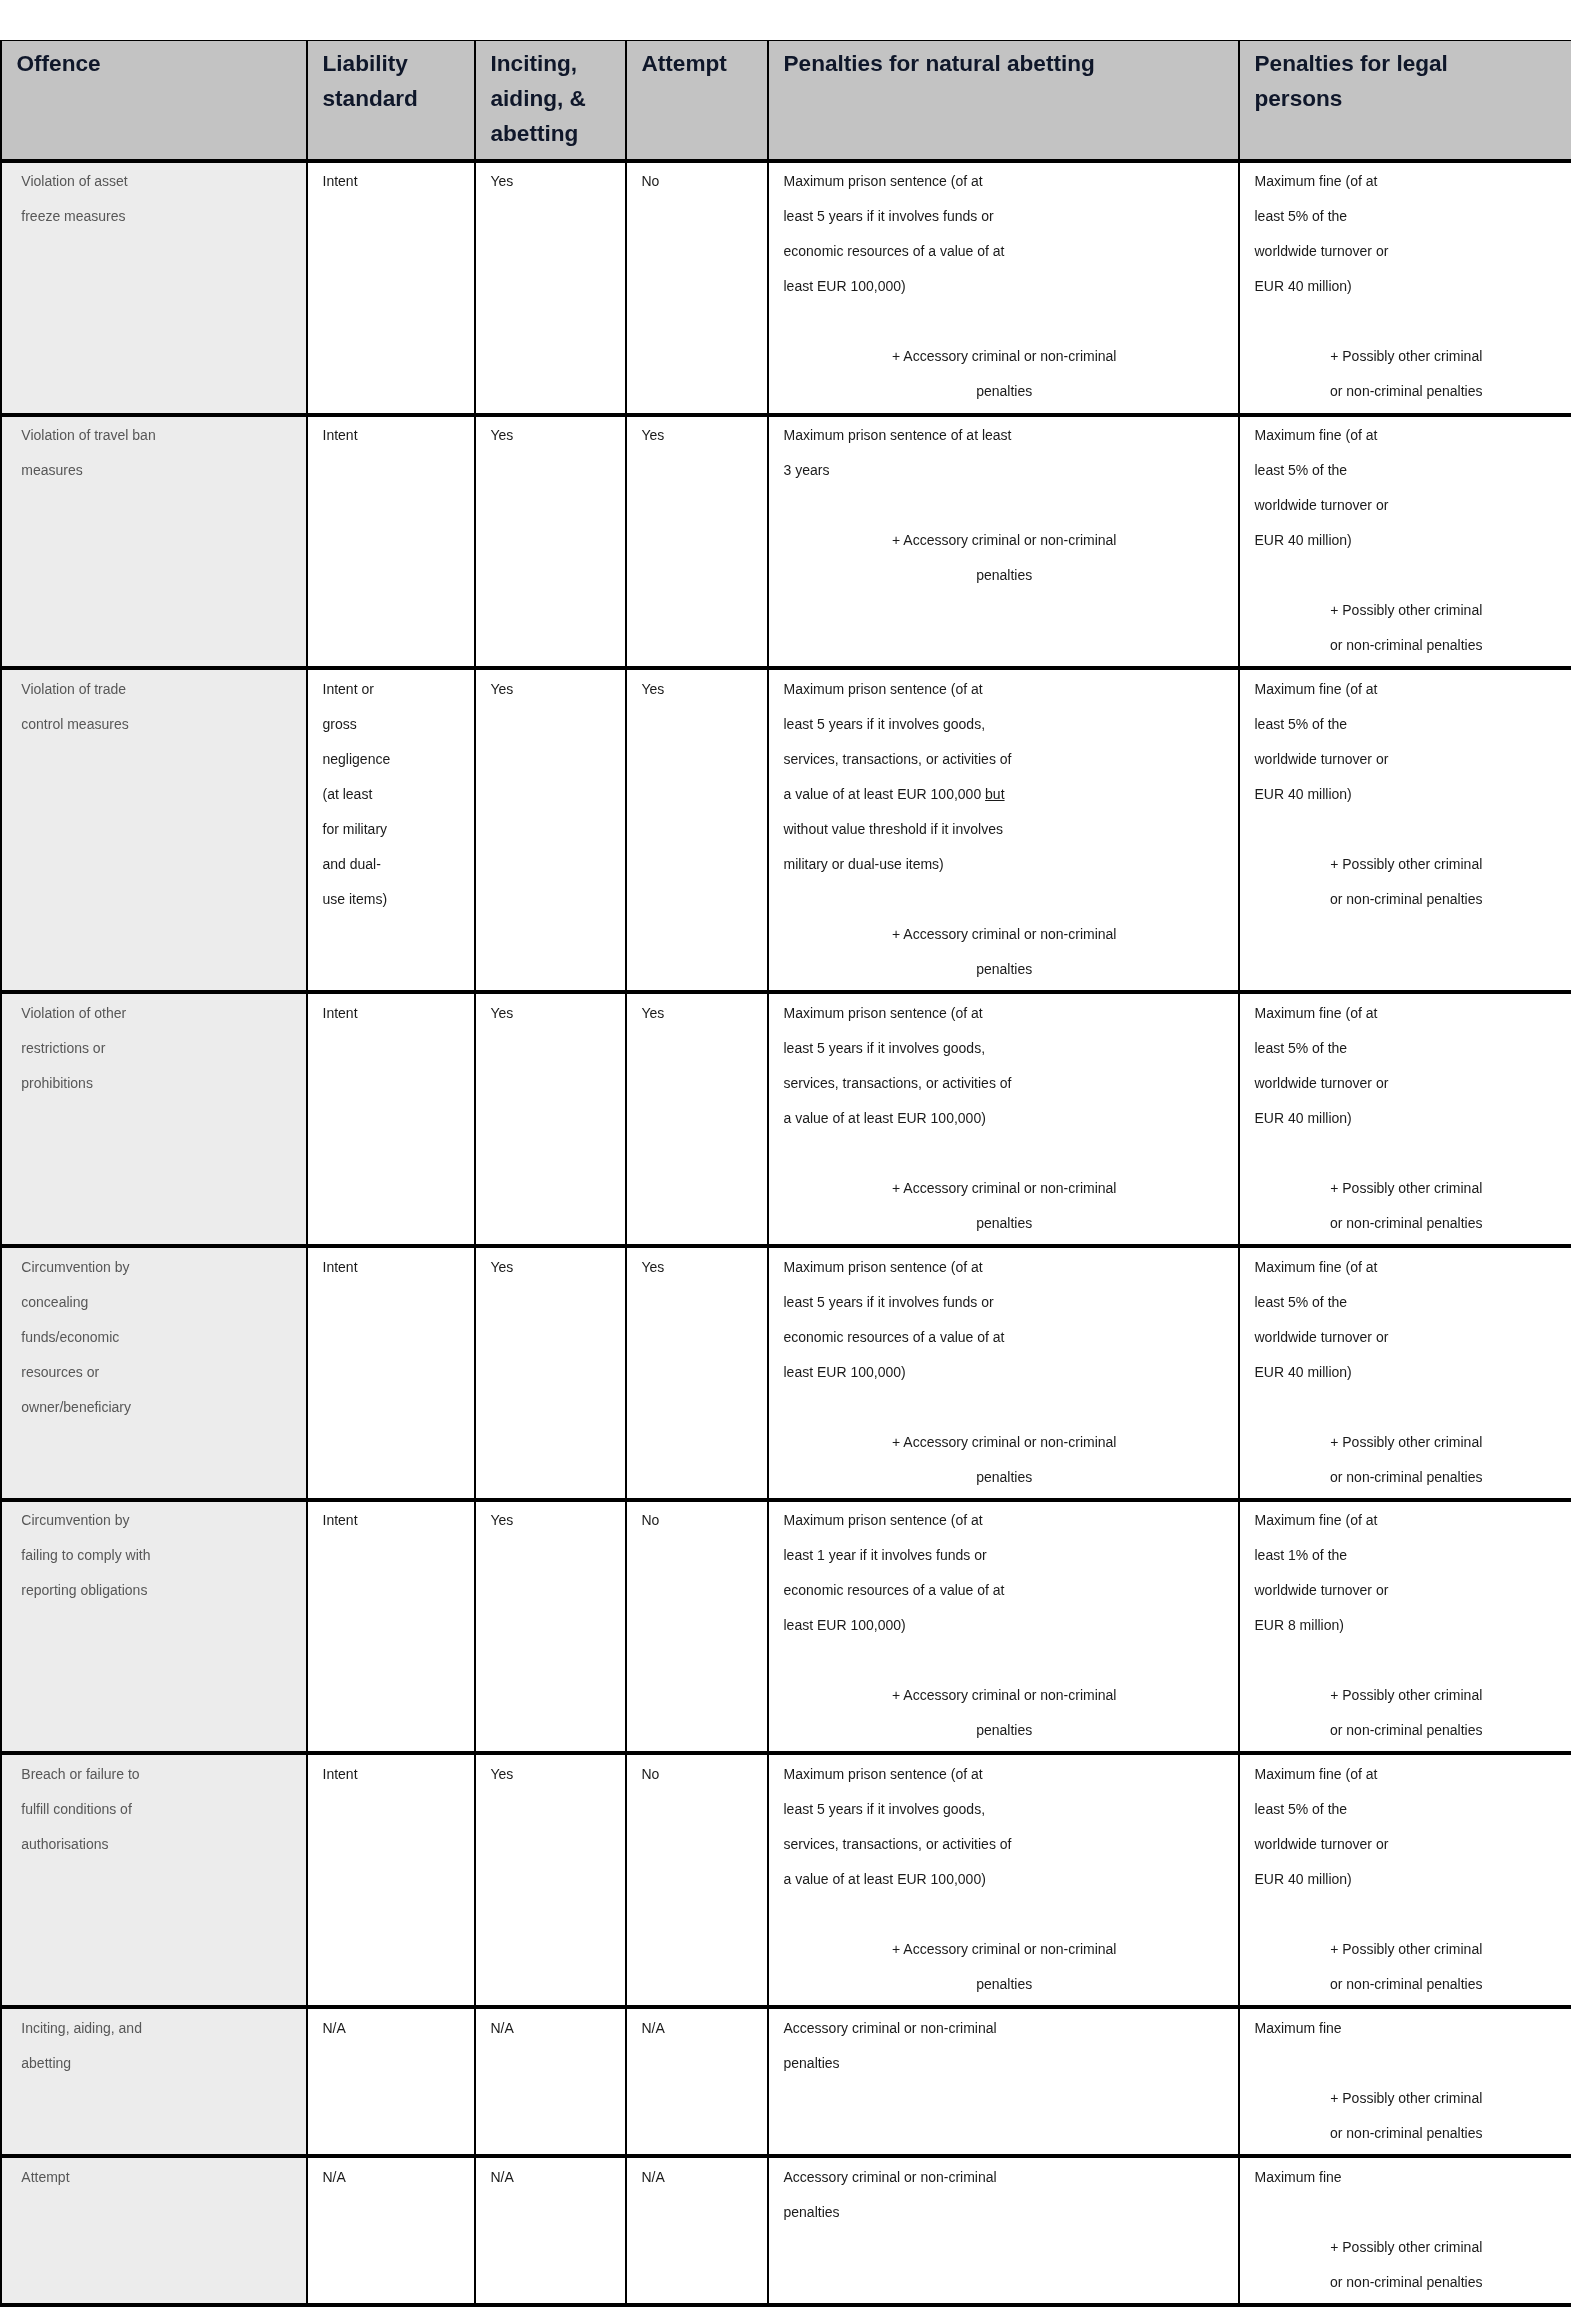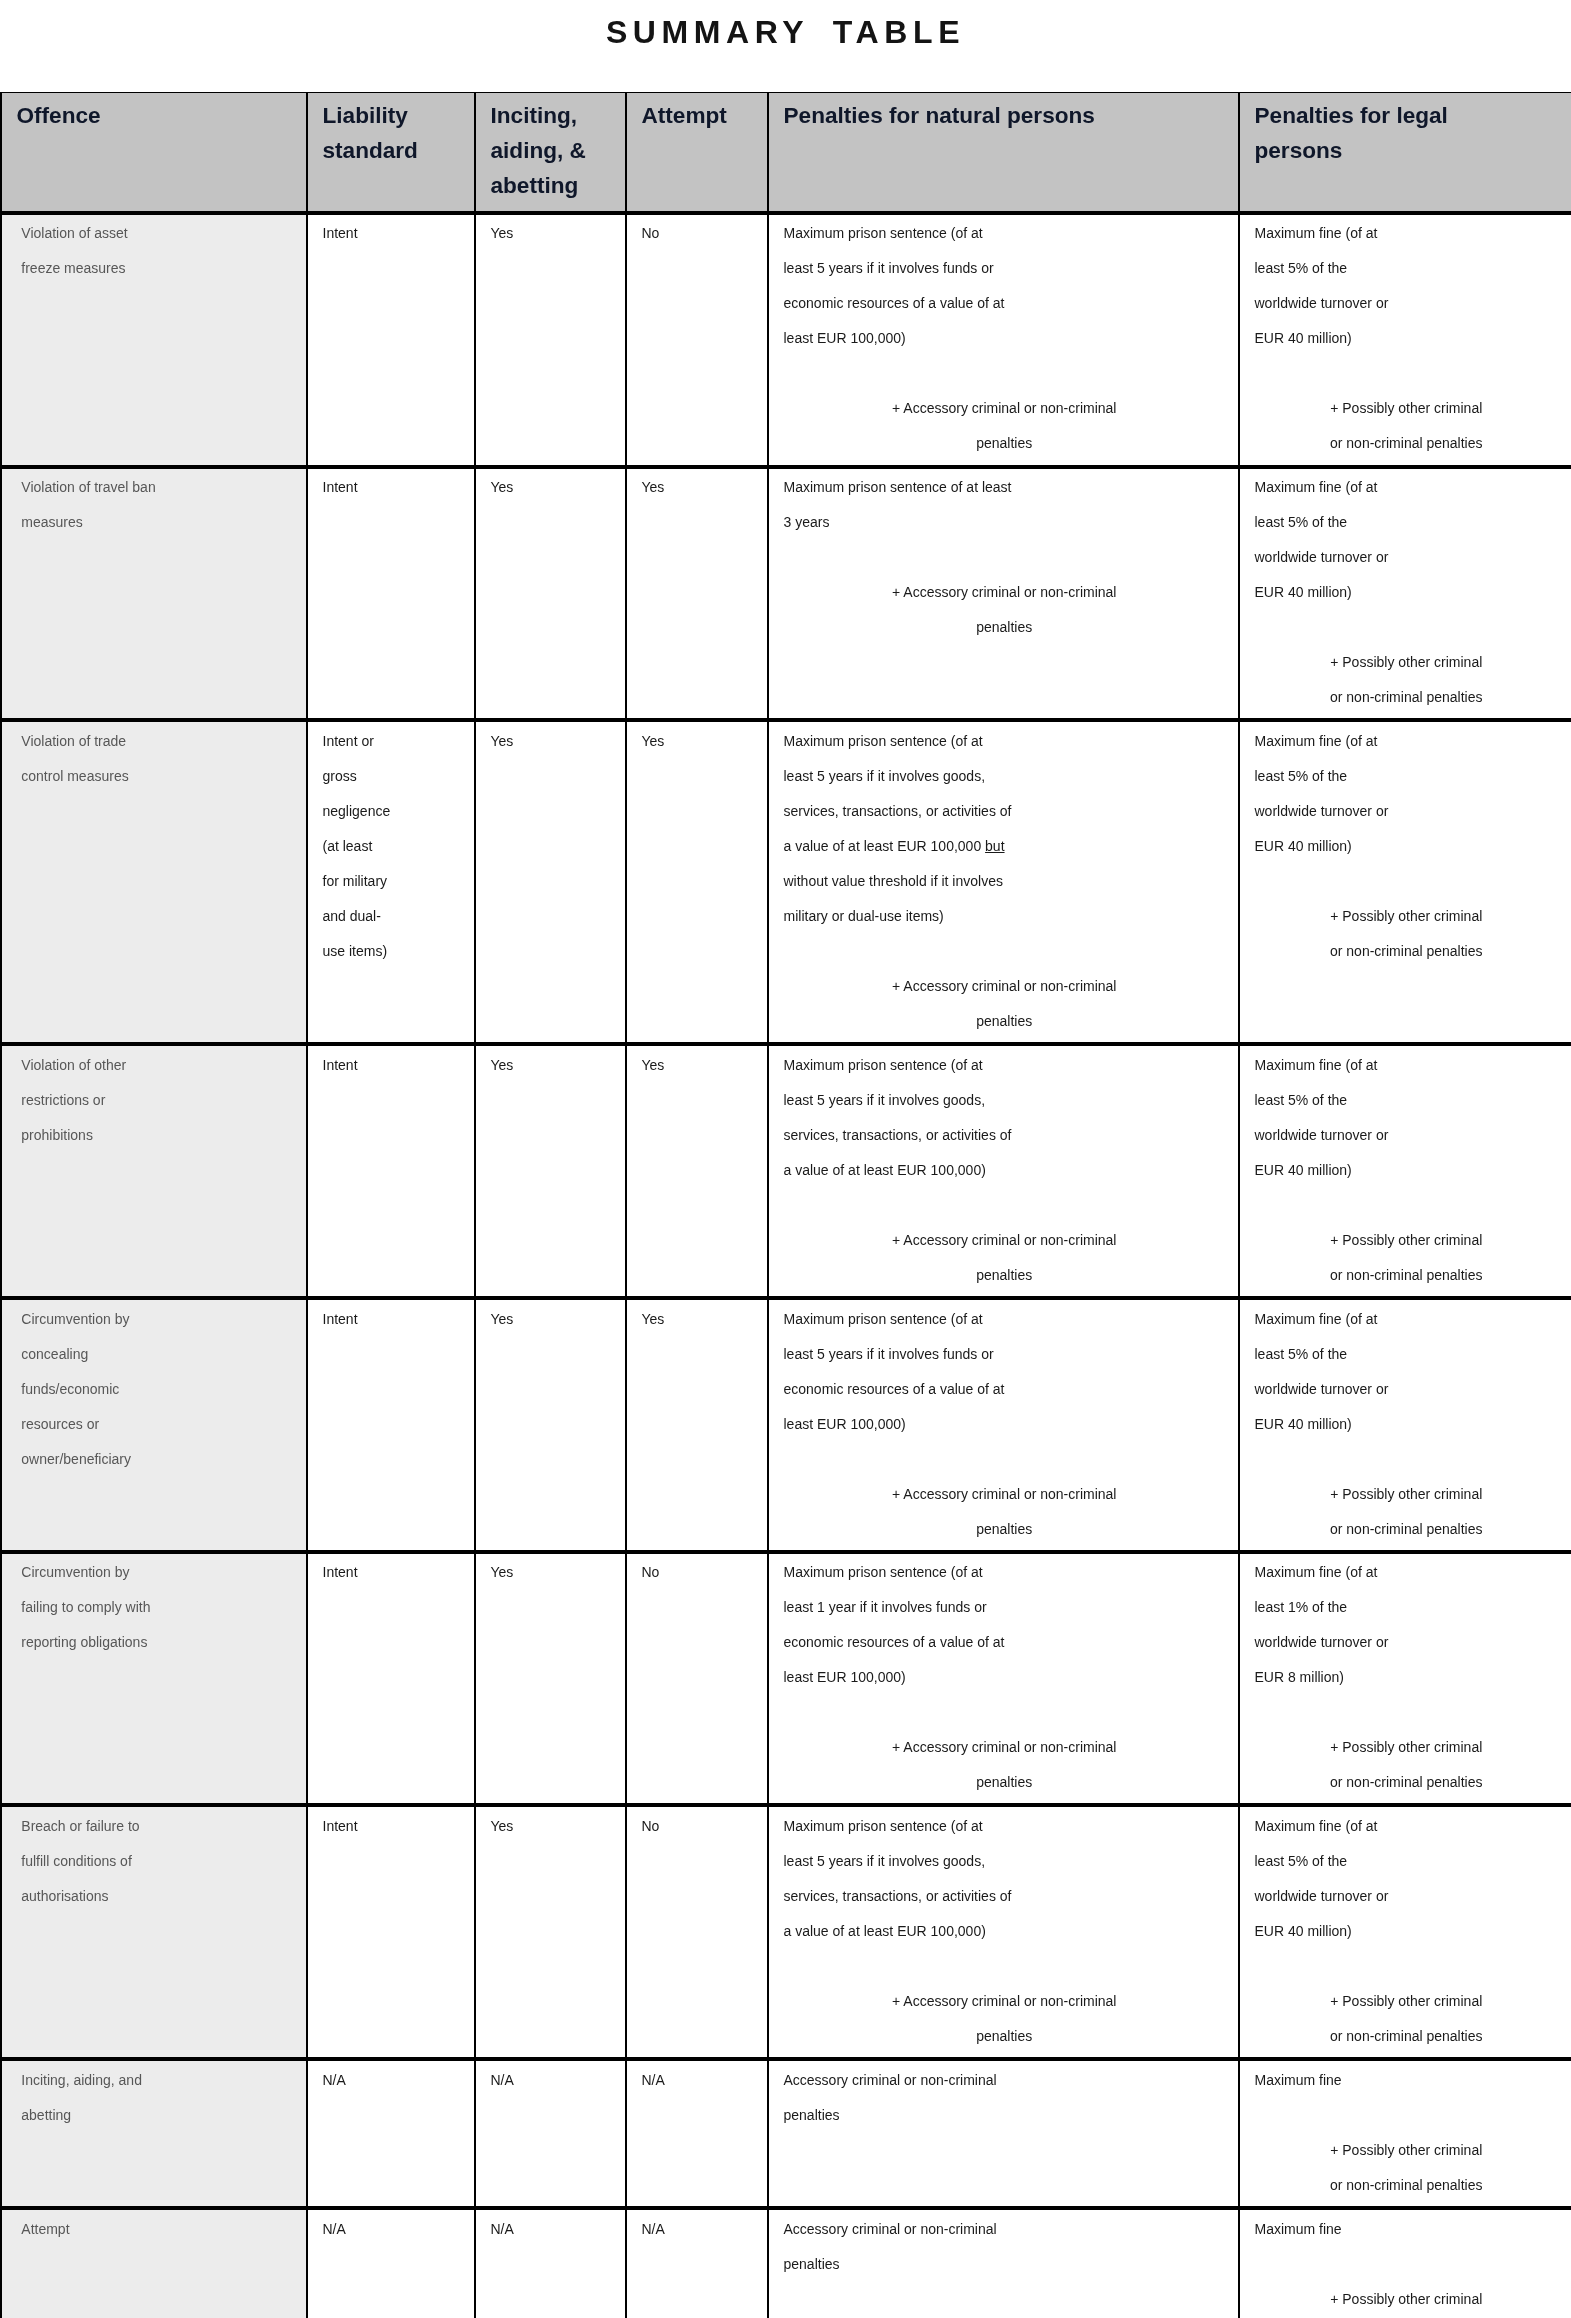--- a/index.html
+++ b/index.html
@@ -64,38 +64,37 @@
     padding-left:19.3px;
   }
   .para{margin:0;}
   .para.gap{margin-top:35px;text-align:center;}
   td u{text-decoration:underline;}
 </style>
 </head>
 <body>
 
 <div class="page">
-  <div class="doc-title">SUMMARY TABLE</div>
 
   <table class="summary">
     <colgroup>
       <col class="w0">
         <col class="w1">
         <col class="w2">
         <col class="w3">
         <col class="w4">
         <col class="w5">
     </colgroup>
     <thead>
       <tr id="hdr-row">
           <th>Offence</th>
           <th>Liability<br>standard</th>
           <th>Inciting,<br>aiding, &amp;<br>abetting</th>
           <th>Attempt</th>
-          <th>Penalties for natural persons</th>
+          <th>Penalties for natural abetting</th>
           <th>Penalties for legal<br>persons</th>
         </tr>
     </thead>
     <tbody id="body-rows">
         <tr>
           <td class="col-offence">
             <div class="para">Violation of asset<br>freeze measures</div>
           </td>
           <td class="col-liability">
             <div class="para">Intent</div>

